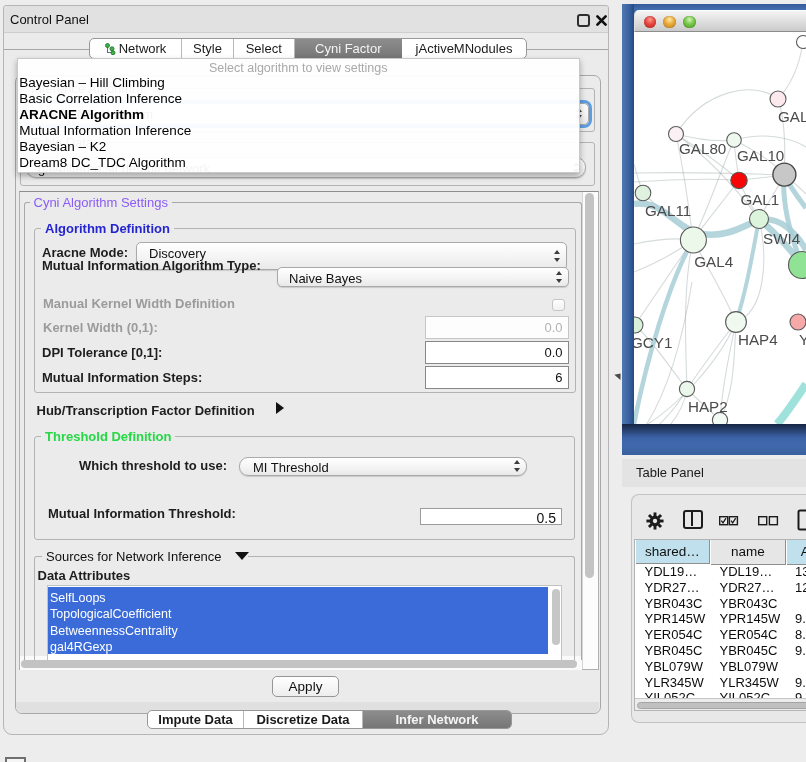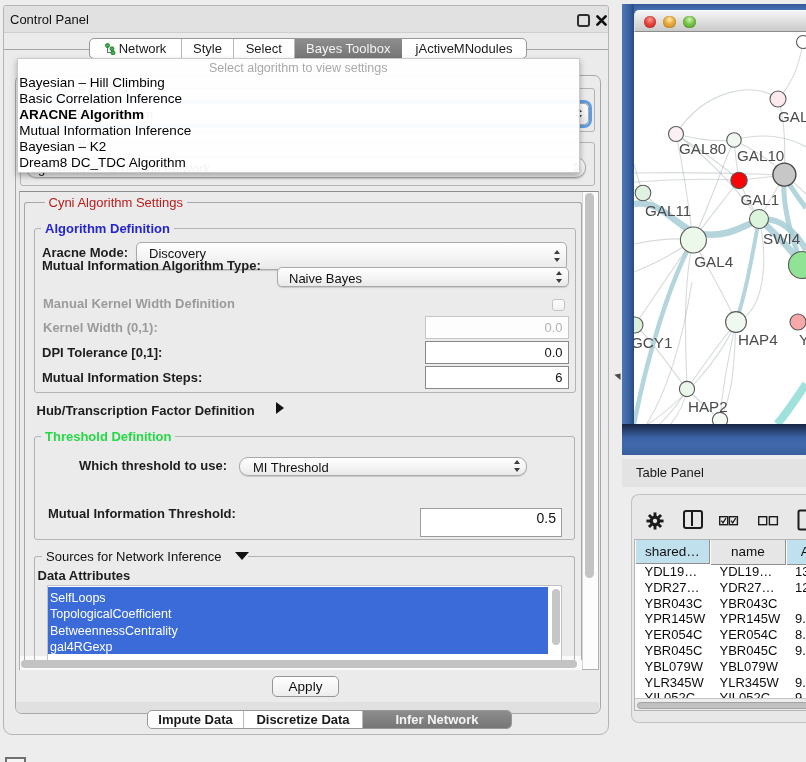--- a/index.html
+++ b/index.html
@@ -56,34 +56,34 @@
 
   <div class="seg" style="left:85px; top:31.5px; width:438px; height:21px;">
     <div style="width:92px; line-height:19px;"><svg width="11" height="12" viewBox="0 0 11 12" style="vertical-align:-2px; margin-right:3px;">
           <path d="M2.5 2.5 V9.5 H7.5" stroke="#607080" stroke-width="1.1" fill="none"></path>
           <circle cx="2.5" cy="2.5" r="2" fill="#44b14e" stroke="#1d7a26" stroke-width="0.9"></circle>
           <circle cx="7" cy="5.8" r="2" fill="#44b14e" stroke="#1d7a26" stroke-width="0.9"></circle>
           <circle cx="8" cy="9.8" r="2" fill="#44b14e" stroke="#1d7a26" stroke-width="0.9"></circle>
         </svg>Network</div>
     <div style="width:52px; line-height:19px;">Style</div>
     <div style="width:60.5px; line-height:19px;">Select</div>
-    <div class="sel" style="width:107.5px; line-height:19px;">Bayes Toolbox</div>
+    <div class="sel" style="width:107.5px; line-height:19px;">Cyni Factor</div>
     <div style="flex:1; line-height:19px;">jActiveMNodules</div>
   </div>
 
   <div class="abs" style="left:15px; top:184.5px; width:580px; height:479.5px; border:1px solid #b0b0b0; border-top-color:#8e8e8e;"></div>
 
   <div class="abs" style="left:578px; top:185.5px; width:16px; height:477.5px; background:#fcfcfc; border-left:1px solid #d5d5d5;"></div>
   <div class="abs" style="left:581px; top:187px; width:8.5px; height:385px; background:#c3c3c3; border-radius:5px;"></div>
 
   <div class="abs" style="left:16px; top:650px; width:562px; height:13.5px; background:#fafafa;"></div>
   <div class="abs" style="left:17px; top:653.5px; width:556px; height:8px; background:#c3c3c3; border-radius:4px;"></div>
 
   <div class="abs" style="left:19.5px; top:195.5px; width:558px; height:458px; border:1px solid #a8a8a8; border-bottom:none; border-radius:3px 3px 0 0;">
-    <span class="gtitle" style="left:20px; color:#b91c1c;">Cyni Algorithm Settings</span>
+    <span class="gtitle" style="left:5px; color:#8b5cf6;">Cyni Algorithm Settings</span>
   </div>
 
   <div class="gbox" style="left:30px; top:222px; width:542px; height:164.5px;">
     <span class="gtitle" style="left:6px; color:#2525cf; font-weight:bold;">Algorithm Definition</span>
   </div>
   <div class="lbl" style="left:38px; top:238.5px;">Aracne Mode:</div>
   <div class="combo" style="left:132px; top:236px; width:431px; height:28px;">
       <span style="position:absolute; left:12px; top:3px;">Discovery</span>
       <span class="ar aru"></span>
       <span class="ar ard"></span>
@@ -109,21 +109,21 @@
   <div class="gbox" style="left:30px; top:430px; width:541px; height:103.5px;">
     <span class="gtitle" style="left:6px; color:#25d845; font-weight:bold;">Threshold Definition</span>
   </div>
   <div class="lbl" style="right:381px; top:451.5px;">Which threshold to use:</div>
   <div class="combo" style="left:235px; top:450.5px; width:288px; height:19px; border-radius:9px;">
       <span style="position:absolute; left:13px; top:2px;">MI Threshold</span>
       <span class="ar aru"></span>
       <span class="ar ard"></span>
     </div>
   <div class="lbl" style="left:44px; top:500px;">Mutual Information Threshold:</div>
-  <div class="field" style="left:415.5px; top:501.5px; width:142.5px; height:29px; border-color:#9c9c9c; font-size:14px; line-height:19px;">0.5</div>
+  <div class="field" style="left:415.5px; top:501.5px; width:142.5px; height:17px; border-color:#9c9c9c; font-size:14px; line-height:19px;">0.5</div>
 
   <div class="gbox" style="left:30px; top:549.5px; width:541px; height:104px; border-bottom:none; border-radius:3px 3px 0 0;">
     <span class="gtitle" style="left:7px; color:#111; padding-right:26px;">Sources for Network Inference</span>
   </div>
   <div class="abs" style="left:231px; top:546px; width:0; height:0; border-left:7px solid transparent; border-right:7px solid transparent; border-top:8px solid #111;"></div>
   <div class="lbl" style="left:33.5px; top:561.5px;">Data Attributes</div>
   <div class="abs" style="left:42.5px; top:578.5px; width:515.5px; height:76px; background:#fff; border:1px solid #c2c2c2; overflow:hidden;">
     <div class="abs" style="left:0.5px; top:1.5px; width:499.5px; height:66.5px; background:#3a6bd8;"></div>
     <div class="abs" style="left:2.5px; top:4.5px; font-size:12.5px; color:#fff; line-height:16.4px;">SelfLoops<br>TopologicalCoefficient<br>BetweennessCentrality<br>gal4RGexp</div>
     <div class="abs" style="left:504px; top:3px; width:8px; height:56px; background:#c6c6c6; border-radius:4px;"></div>

